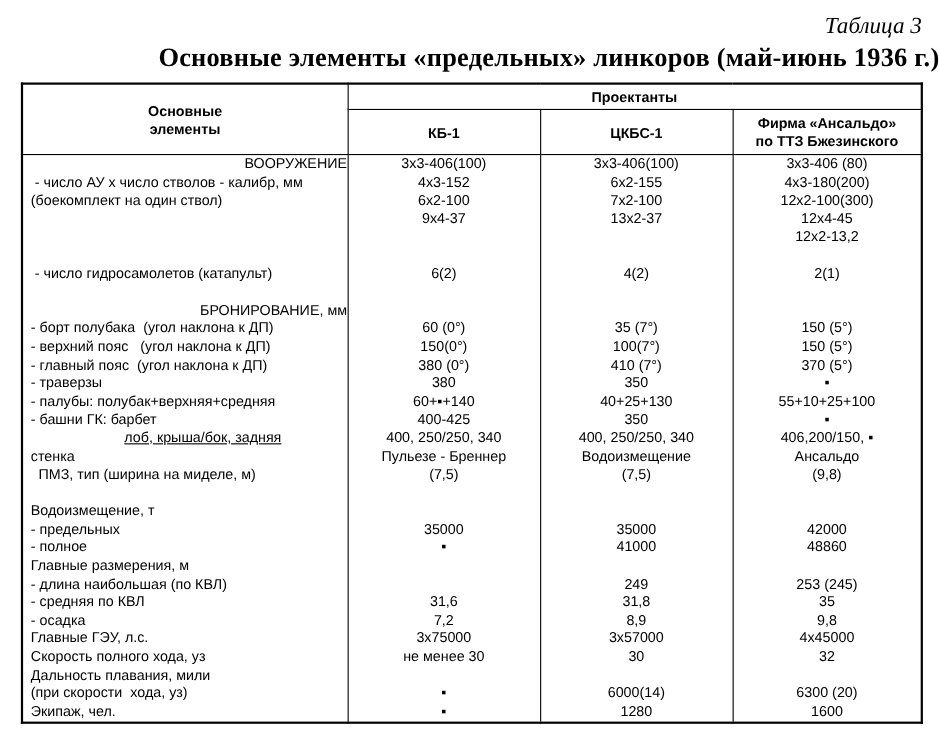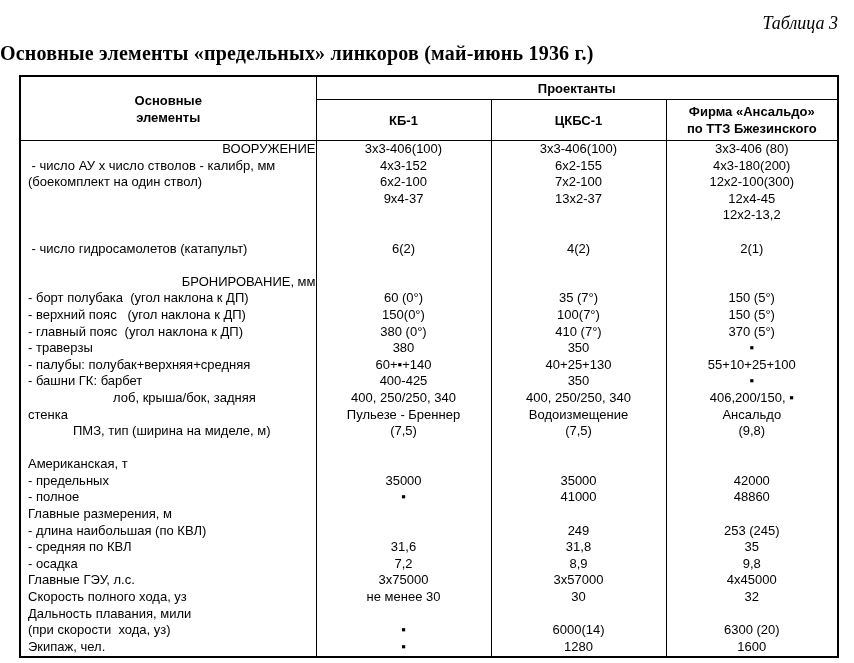--- a/index.html
+++ b/index.html
@@ -5,29 +5,29 @@
   html,body{margin:0;padding:0;background:#fff;}
   body{
     width:854px;height:663px;overflow:hidden;color:#000;
     font-family:"Liberation Sans",sans-serif;
     position:relative;
   }
   .caption{
     text-align:right;
     font-family:"Liberation Serif",serif;
     font-style:italic;
-    font-size:18px;
+    font-size:21px;
     margin:13px 16px 0 0;
     line-height:20px;
   }
   .title{
-    text-align:left;
+    text-align:right;
     font-family:"Liberation Serif",serif;
     font-weight:bold;
-    font-size:20px;
+    font-size:24px;
     letter-spacing:.2px;
     margin-top:8px;
     line-height:24px;
   }
   table.main{
     border-collapse:collapse;
     table-layout:fixed;
     width:818px;
     margin:10px 0 0 19px;
     border:2px solid #000;
@@ -52,22 +52,22 @@
   }
   .line{
     height:16.6px;
     line-height:16.6px;
     font-size:13px;
     white-space:pre;
     overflow:hidden;
     padding-left:7px;
   }
   .line.center{text-align:right;padding-left:0;}
-  .line.deep{padding-left:92px;}
-  .line.sm{padding-left:14px;margin-left:38px;}
+  .line.deep{padding-left:92px;text-decoration:underline;}
+  .line.sm{padding-left:14px;}
   .line.val{text-align:center;padding-left:0;white-space:normal;}
 </style>
 </head>
 <body>
 
 <div class="caption">Таблица 3</div>
 <div class="title">Основные элементы «предельных» линкоров (май-июнь 1936 г.)</div>
 
 <table class="main">
   <colgroup>
@@ -104,21 +104,21 @@
           <div class="line ">- борт полубака  (угол наклона к ДП)</div>
           <div class="line ">- верхний пояс   (угол наклона к ДП)</div>
           <div class="line ">- главный пояс  (угол наклона к ДП)</div>
           <div class="line ">- траверзы</div>
           <div class="line ">- палубы: полубак+верхняя+средняя</div>
           <div class="line ">- башни ГК: барбет</div>
           <div class="line deep">лоб, крыша/бок, задняя</div>
           <div class="line ">стенка</div>
           <div class="line sm">ПМЗ, тип (ширина на миделе, м)</div>
           <div class="line ">&nbsp;</div>
-          <div class="line ">Американская, т</div>
+          <div class="line ">Водоизмещение, т</div>
           <div class="line ">- предельных</div>
           <div class="line ">- полное</div>
           <div class="line ">Главные размерения, м</div>
           <div class="line ">- длина наибольшая (по КВЛ)</div>
           <div class="line ">- средняя по КВЛ</div>
           <div class="line ">- осадка</div>
           <div class="line ">Главные ГЭУ, л.с.</div>
           <div class="line ">Скорость полного хода, уз</div>
           <div class="line ">Дальность плавания, мили</div>
           <div class="line ">(при скорости  хода, уз)</div>

